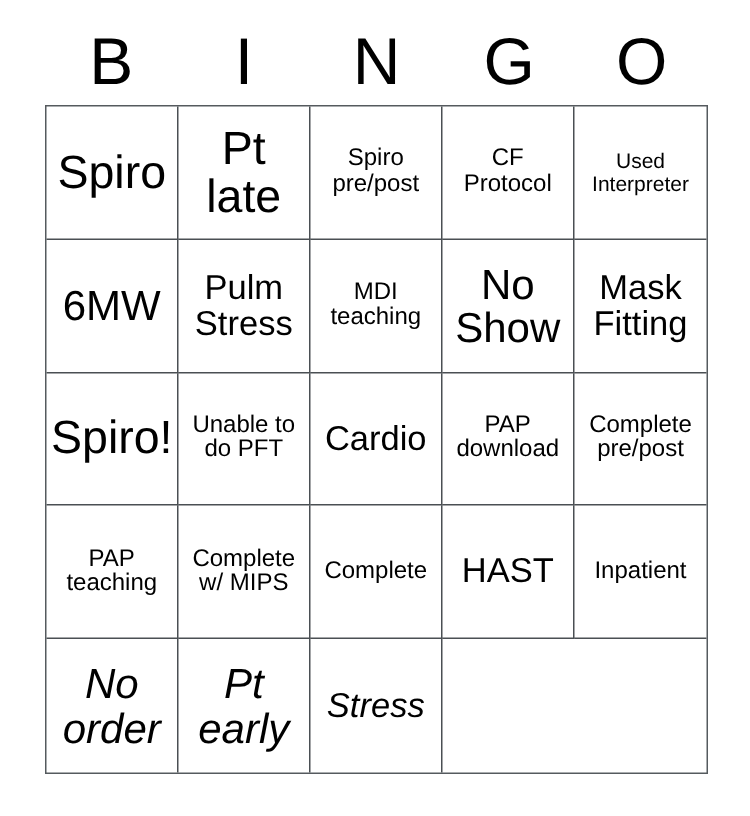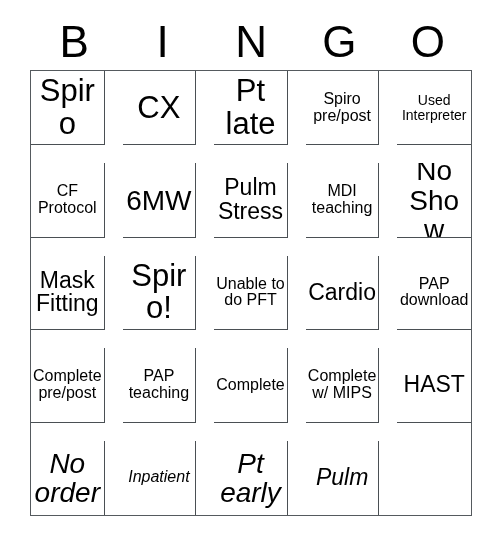--- a/index.html
+++ b/index.html
@@ -48,21 +48,20 @@
     height: 446px;
     border-top: 1.5px solid #555a5e;
     border-left: 1.5px solid #555a5e;
     border-right: 1.5px solid #555a5e;
     border-bottom: 1.5px solid #555a5e;
     box-sizing: border-box;
     display: grid;
     grid-template-columns: repeat(5, 1fr);
     grid-template-rows: repeat(5, 1fr);
     background: #ffffff;
-    gap: 18px;
   }
   .cell {
     border-right: 1px solid #4a4f53;
     border-bottom: 1px solid #4a4f53;
     box-sizing: border-box;
     display: flex;
     align-items: center;
     justify-content: center;
     text-align: center;
     padding: 1px 2px;
@@ -99,33 +98,30 @@
       <div class="header-letter">N</div>
       <div class="header-letter">G</div>
       <div class="header-letter">O</div>
     </div>
 
   <div id="grid">
       <div class="cell">
         <span class="cell-text size-xl">Spiro</span>
       </div>
       <div class="cell">
-        <span class="cell-text size-xl">CX</span>
-      </div>
-      <div class="cell">
         <span class="cell-text size-xl">Pt late</span>
       </div>
       <div class="cell">
         <span class="cell-text size-sm">Spiro pre/post</span>
       </div>
       <div class="cell">
-        <span class="cell-text size-xs">Used Interpreter</span>
+        <span class="cell-text size-sm">CF Protocol</span>
       </div>
       <div class="cell">
-        <span class="cell-text size-sm">CF Protocol</span>
+        <span class="cell-text size-xs">Used Interpreter</span>
       </div>
       <div class="cell">
         <span class="cell-text size-lg">6MW</span>
       </div>
       <div class="cell">
         <span class="cell-text size-md">Pulm Stress</span>
       </div>
       <div class="cell">
         <span class="cell-text size-sm">MDI teaching</span>
       </div>
@@ -147,35 +143,35 @@
       <div class="cell">
         <span class="cell-text size-sm">PAP download</span>
       </div>
       <div class="cell">
         <span class="cell-text size-sm">Complete pre/post</span>
       </div>
       <div class="cell">
         <span class="cell-text size-sm">PAP teaching</span>
       </div>
       <div class="cell">
-        <span class="cell-text size-sm">Complete</span>
+        <span class="cell-text size-sm">Complete w/ MIPS</span>
       </div>
       <div class="cell">
-        <span class="cell-text size-sm">Complete w/ MIPS</span>
+        <span class="cell-text size-sm">Complete</span>
       </div>
       <div class="cell">
         <span class="cell-text size-md">HAST</span>
       </div>
       <div class="cell">
-        <span class="cell-text size-lg">No order</span>
+        <span class="cell-text size-sm">Inpatient</span>
       </div>
       <div class="cell">
-        <span class="cell-text size-sm">Inpatient</span>
+        <span class="cell-text size-lg">No order</span>
       </div>
       <div class="cell">
         <span class="cell-text size-lg">Pt early</span>
       </div>
       <div class="cell">
-        <span class="cell-text size-md">Pulm</span>
+        <span class="cell-text size-md">Stress</span>
       </div>
     </div>
 
 </div>
 
 </body></html>

